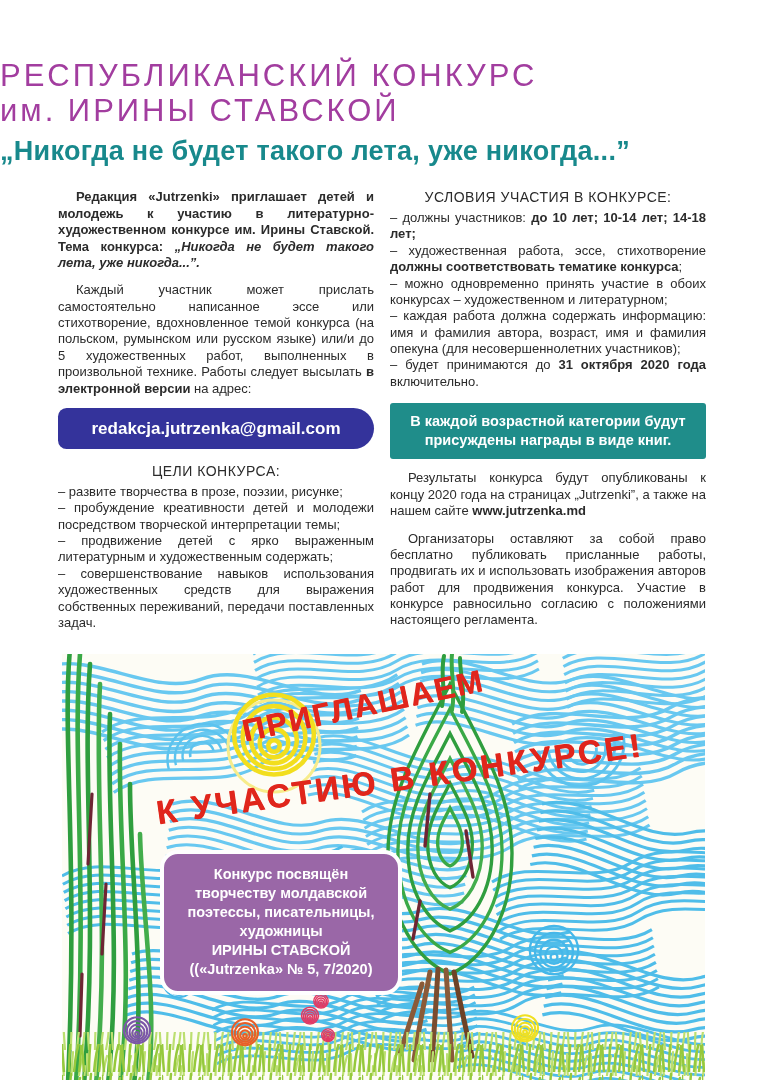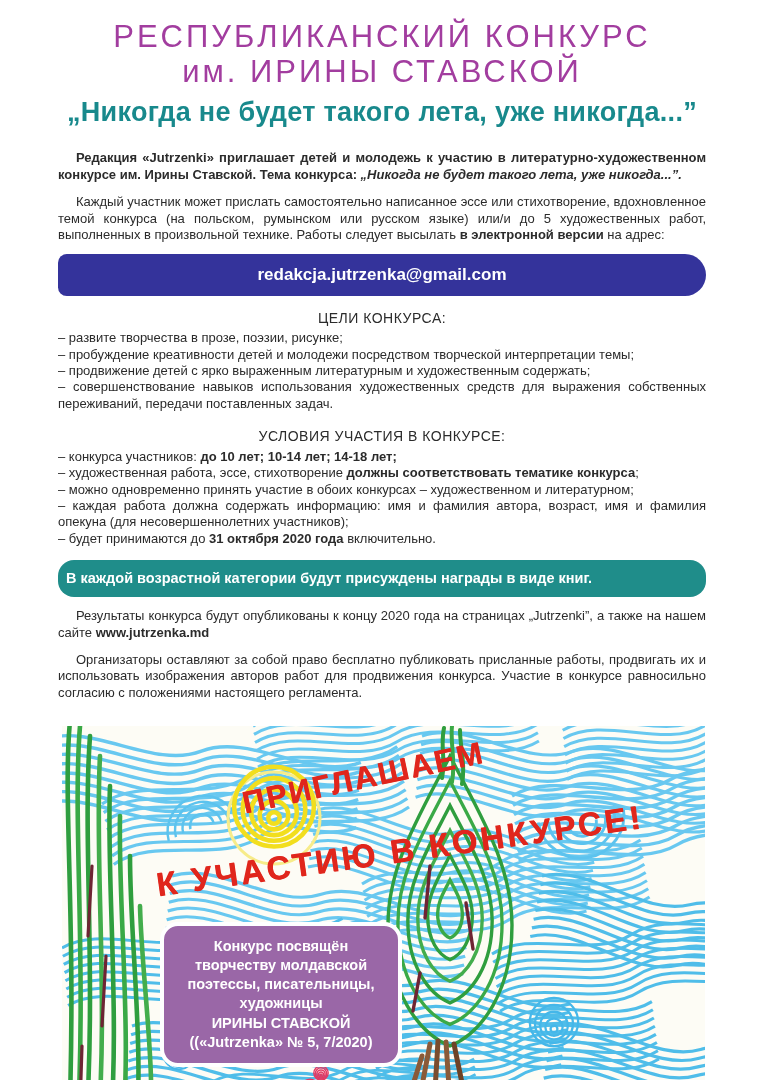--- a/index.html
+++ b/index.html
@@ -1,48 +1,48 @@
 <!DOCTYPE html>
 <html><head>
 <meta charset="utf-8">
 <style>
   html,body{margin:0;padding:0;background:#ffffff;}
   .page{
     position:relative;width:764px;height:1080px;background:#ffffff;
     font-family:"Liberation Sans",sans-serif;color:#2b2b2b;overflow:hidden;
   }
   
-  .header{padding-top:20px;text-align:center;}
+  .header{padding-top:59px;}
   .title-line{
     font-size:31px;line-height:1.12;letter-spacing:3px;font-weight:400;
     color:#a23d9f;
   }
   .subtitle{
     margin-top:8px;font-size:27px;font-weight:bold;letter-spacing:.3px;
     color:#18898c;
   }
   
-  .columns{display:flex;gap:16px;padding:0 58px;margin-top:22px;flex-direction:column;}
+  .columns{display:flex;gap:16px;padding:0 58px;margin-top:22px;}
   .col{flex:1;font-size:13px;line-height:1.26;text-align:justify;}
   .col p{margin:0 0 11px 0;}
   .indent{text-indent:18px;}
   .item{margin:0 !important;}
   .col-heading{
     text-align:center;font-size:14px;letter-spacing:.5px;margin:14px 0 3px 0;
     text-indent:0;
   }
   .email-pill{
     margin:10px 0 14px 0;background:#34339b;color:#fff;font-weight:bold;
     font-size:17px;text-align:center;padding:10px 20px;
     border-radius:10px 24px 24px 10px;cursor:pointer;
   }
   .award-banner{
     margin:13px 0 11px 0;background:#1f8d8a;color:#fff;font-weight:bold;
-    font-size:14.5px;line-height:1.32;text-align:left;padding:9px 8px;
-    border-radius:16px;
+    font-size:14.5px;line-height:1.32;text-align:center;padding:9px 8px;
+    border-radius:3px;
   }
   b.it{font-style:italic;}
   
   .illustration{
     position:relative;width:643px;height:428px;margin:14px 0 0 62px;
     background:#fdfcf5;
   }
   .illustration svg{position:absolute;inset:0;}
   .invite-line{
     position:absolute;color:#e0261c;font-weight:bold;white-space:nowrap;
@@ -79,21 +79,21 @@
         <p class="item">– развите творчества в прозе, поэзии, рисунке;</p>
         <p class="item">– пробуждение креативности детей и молодежи посредством творческой интерпретации темы;</p>
         <p class="item">– продвижение детей с ярко выраженным литературным и художественным содержать;</p>
         <p class="item">– совершенствование навыков использования художественных средств для выражения собственных переживаний, передачи поставленных задач.</p>
       </div>
     </div>
 
     <div class="col">
       <div class="col-heading" style="margin-top:0;">УСЛОВИЯ УЧАСТИЯ В КОНКУРСЕ:</div>
       <div>
-        <p class="item"><span>– конкурса участников: </span><b>до 10 лет; 10-14 лет; 14-18 лет;</b><span></span></p>
+        <p class="item"><span>– должны участников: </span><b>до 10 лет; 10-14 лет; 14-18 лет;</b><span></span></p>
         <p class="item"><span>– художественная работа, эссе, стихотворение </span><b>должны соответствовать тематике конкурса</b><span>;</span></p>
         <p class="item"><span>– можно одновременно принять участие в обоих конкурсах – художественном и литературном;</span><b></b><span></span></p>
         <p class="item"><span>– каждая работа должна содержать информацию: имя и фамилия автора, возраст, имя и фамилия опекуна (для несовершеннолетних участников);</span><b></b><span></span></p>
         <p class="item"><span>– будет принимаются до </span><b>31 октября 2020 года</b><span> включительно.</span></p>
       </div>
       <div class="award-banner">В каждой возрастной категории будут присуждены награды в виде книг.</div>
       <p class="indent"><span>Результаты конкурса будут опубликованы к концу 2020 года на страницах „Jutrzenki”, а также на нашем сайте </span><b>www.jutrzenka.md</b></p>
       <p class="indent">Организаторы оставляют за собой право бесплатно публиковать присланные работы, продвигать их и использовать изображения авторов работ для продвижения конкурса. Участие в конкурсе равносильно согласию с положениями настоящего регламента.</p>
     </div>
   </div>

